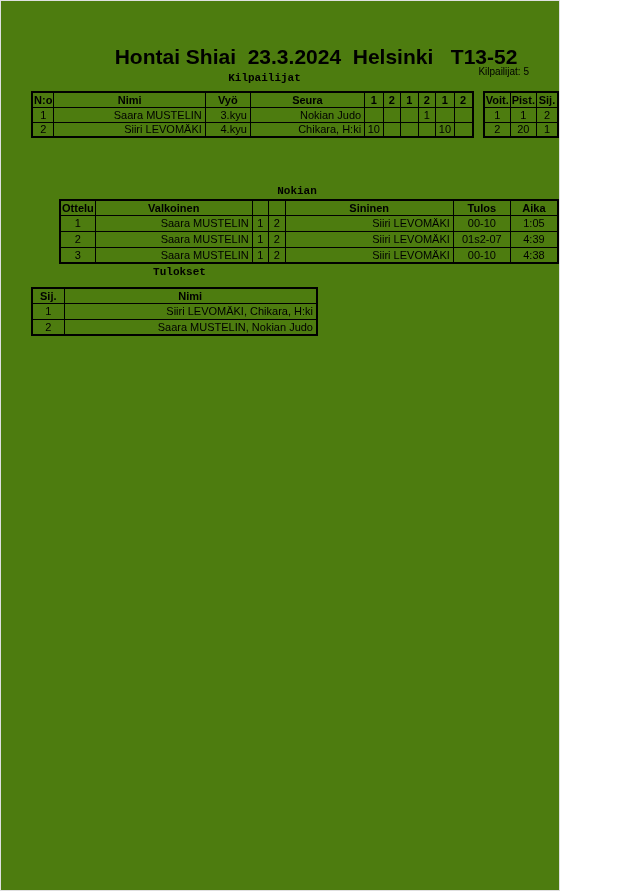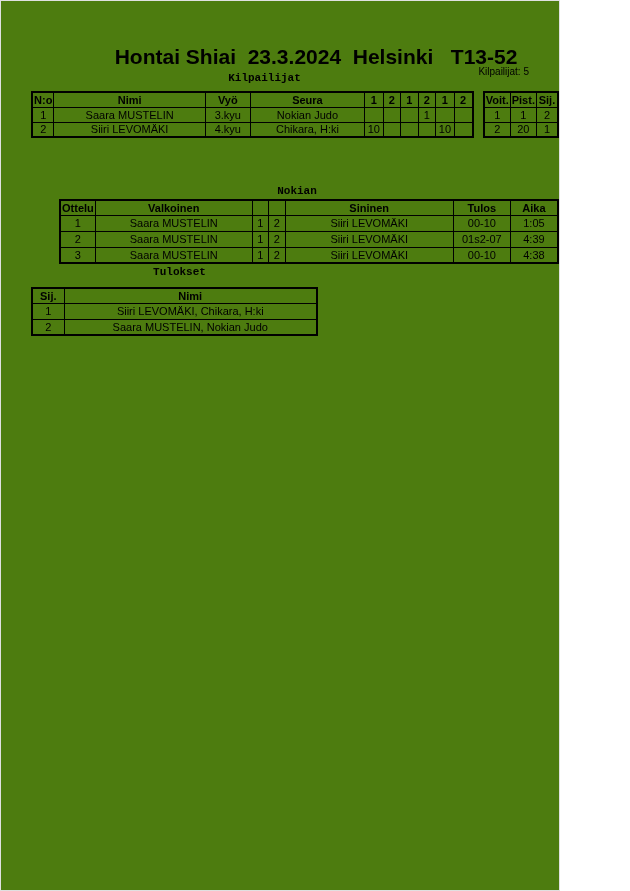--- a/index.html
+++ b/index.html
@@ -51,21 +51,21 @@
   th,td{
     border:1px solid #000;
     padding:0 3px;
     height:15px;
     overflow:hidden;
     white-space:nowrap;
     box-sizing:border-box;
   }
   th{font-weight:bold;text-align:center;padding:0 1px;}
   td.c{text-align:center;padding:0 1px;}
-  td.l{text-align:center;}
+  td.l{text-align:right;}
   .row-tall td{height:16px;}
 </style>
 </head>
 <body>
 
 <div class="page">
 
   <div class="page-title">Hontai Shiai  23.3.2024  Helsinki   T13-52</div>
   <div class="competitor-count">Kilpailijat: 5</div>
 

